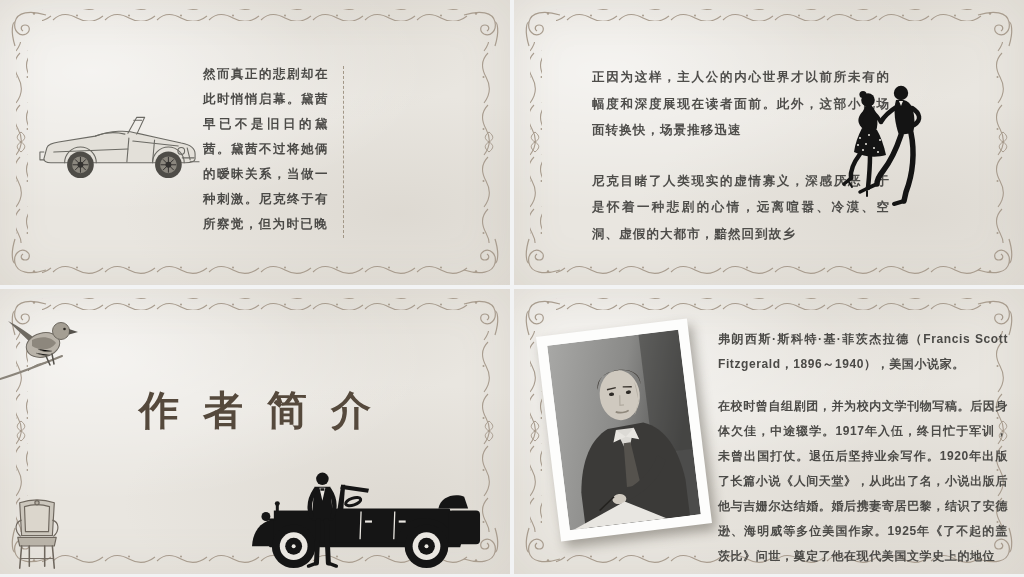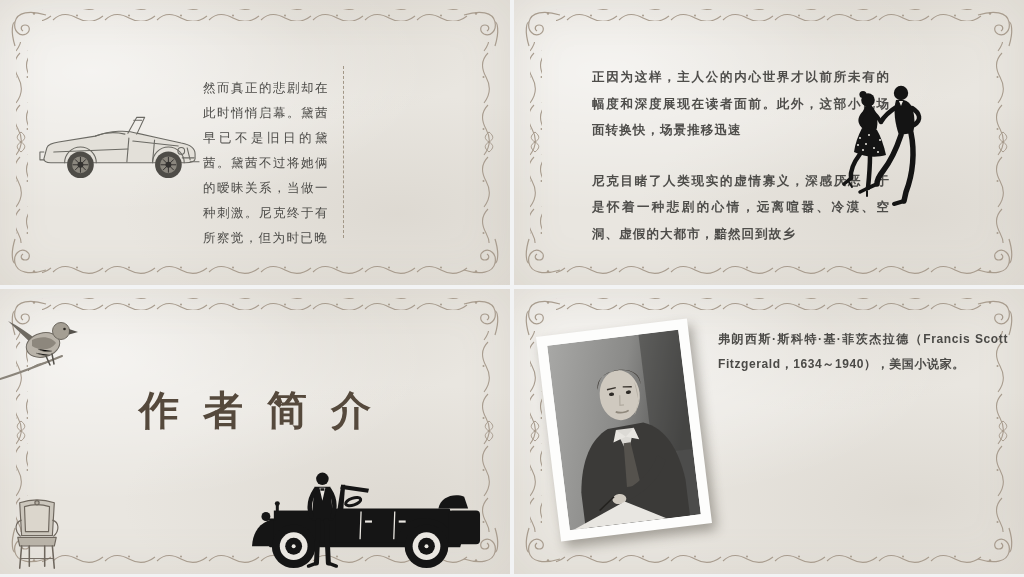--- a/index.html
+++ b/index.html
@@ -15,21 +15,21 @@
       #e9e6e0;
     box-shadow: inset 0 0 50px rgba(140,128,108,0.14);
   }
   .s1{left:0;top:0}.s2{left:514px;top:0}.s3{left:0;top:289px}.s4{left:514px;top:289px}
   .frame{position:absolute;left:0;top:0;width:510px;height:285px;pointer-events:none;}
 
   
   .s1 .car-sketch{position:absolute;left:34px;top:110px;width:168px;height:72px;}
   .s1 .cols{position:absolute;left:203px;top:62px;display:flex;}
   .col{width:126px;font-size:12.5px;line-height:25px;letter-spacing:1.4px;
-       font-weight:400;color:#4b4a47;text-align:justify;margin-top:14px;}
+       font-weight:700;color:#4b4a47;text-align:justify;}
   .col-divider{width:0;border-left:1.5px dashed #a29787;margin:4px 14px 0 14px;height:172px;}
 
   
   .s2 .text{position:absolute;left:78px;top:64px;width:298px;font-size:12.5px;
        line-height:26.5px;letter-spacing:1.1px;font-weight:600;color:#4e4d4a;text-align:justify;}
   .s2 .text p{margin:0;}
   .s2 .text p + p{margin-top:24px;}
   .s2 .couple{position:absolute;left:322px;top:78px;width:96px;height:140px;}
 
   
@@ -317,17 +317,18 @@
         <path d="M66,58 L65,68 L69,68" stroke="#b0aa9f" stroke-width="1.2" fill="none"></path>
         <path d="M60,74 C64,76 70,76 73,74" stroke="#8f887c" stroke-width="1.6" fill="none"></path>
         <path d="M104,128 C94,148 78,158 56,166 L51,157 C73,149 88,138 96,122 Z" fill="#3b3a38"></path>
         <ellipse cx="53" cy="161" rx="7" ry="5" fill="#cfc9bf"></ellipse>
         <path d="M48,158 L32,170" stroke="#24221f" stroke-width="1.6"></path>
         <path d="M4,186 L58,164 L98,186 Z" fill="#e8e6e1"></path>
       </svg>
     </div>
 
     <div class="bio">
-      <p>弗朗西斯·斯科特·基·菲茨杰拉德（Francis Scott Fitzgerald，1634～1940），美国小说家。</p>
+      <p>弗朗西斯·斯科特·基·菲茨杰拉德（Francis Scott Fitzgerald，1896～1940），美国小说家。</p>
+      <p>在校时曾自组剧团，并为校内文学刊物写稿。后因身体欠佳，中途辍学。1917年入伍，终日忙于军训，未曾出国打仗。退伍后坚持业余写作。1920年出版了长篇小说《人间天堂》，从此出了名，小说出版后他与吉姗尔达结婚。婚后携妻寄居巴黎，结识了安德逊、海明威等多位美国作家。1925年《了不起的盖茨比》问世，奠定了他在现代美国文学史上的地位</p>
     </div>
   </div>
 
 </div>
 
 </body></html>

